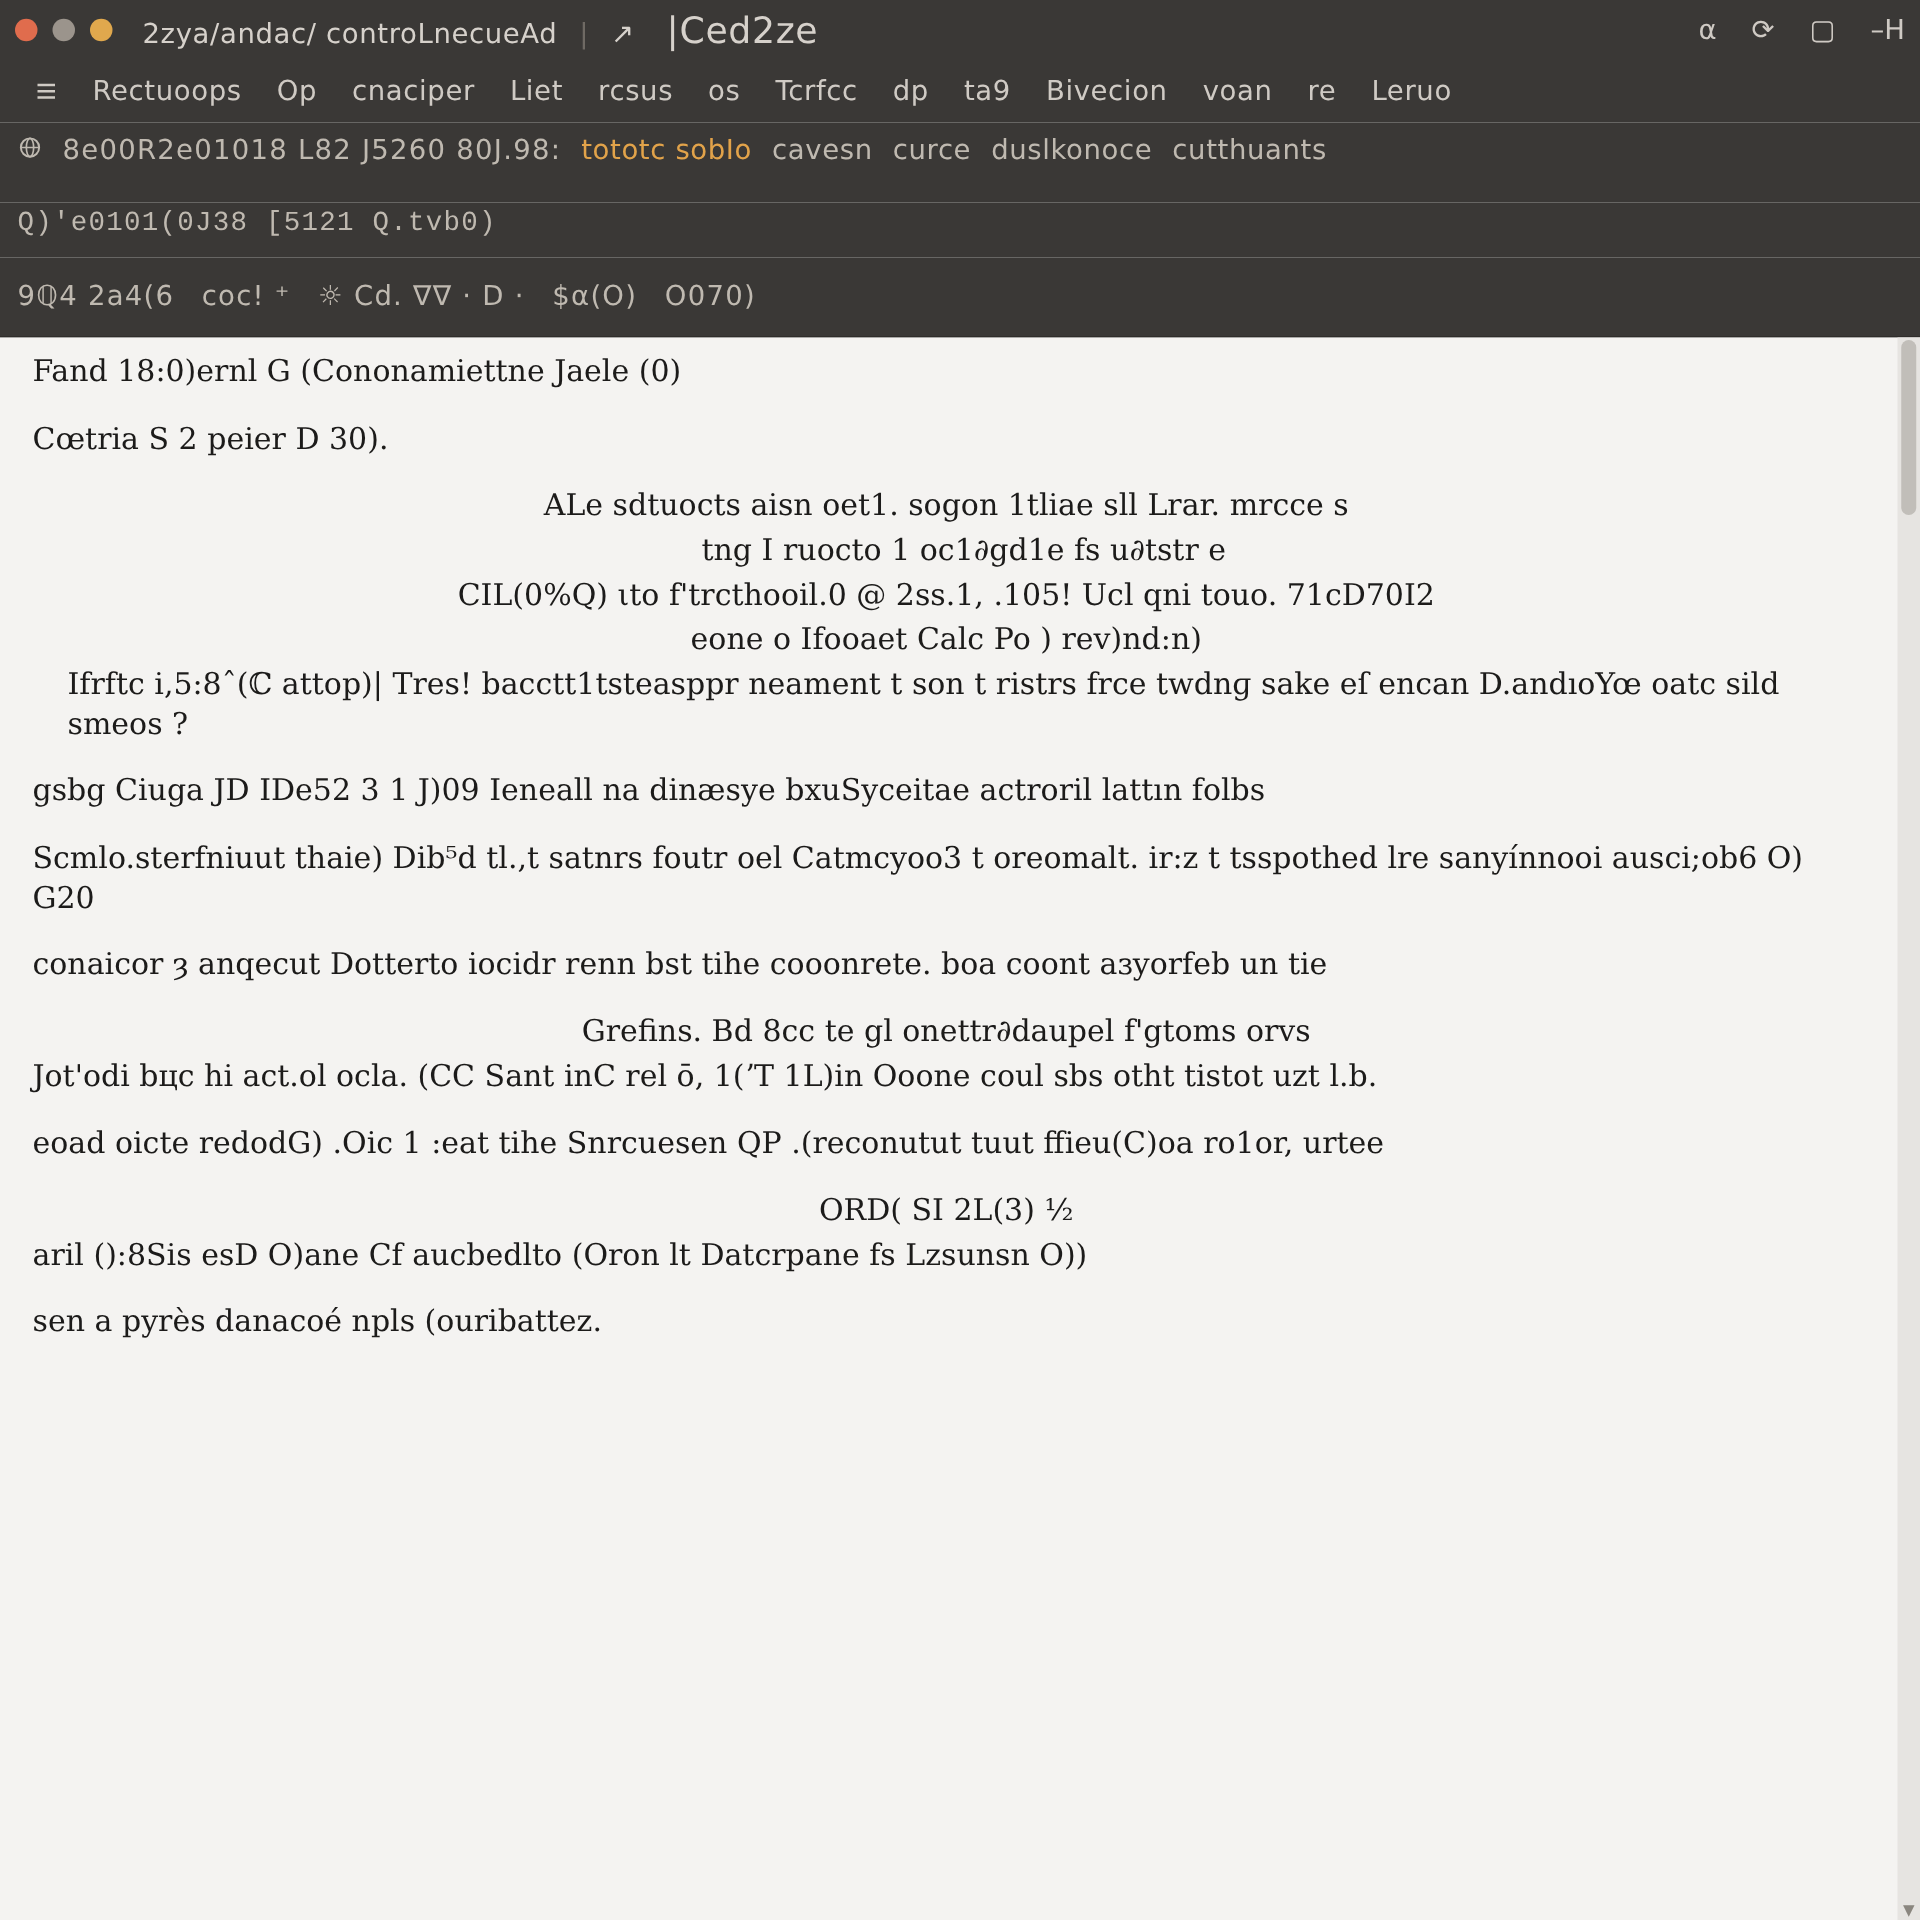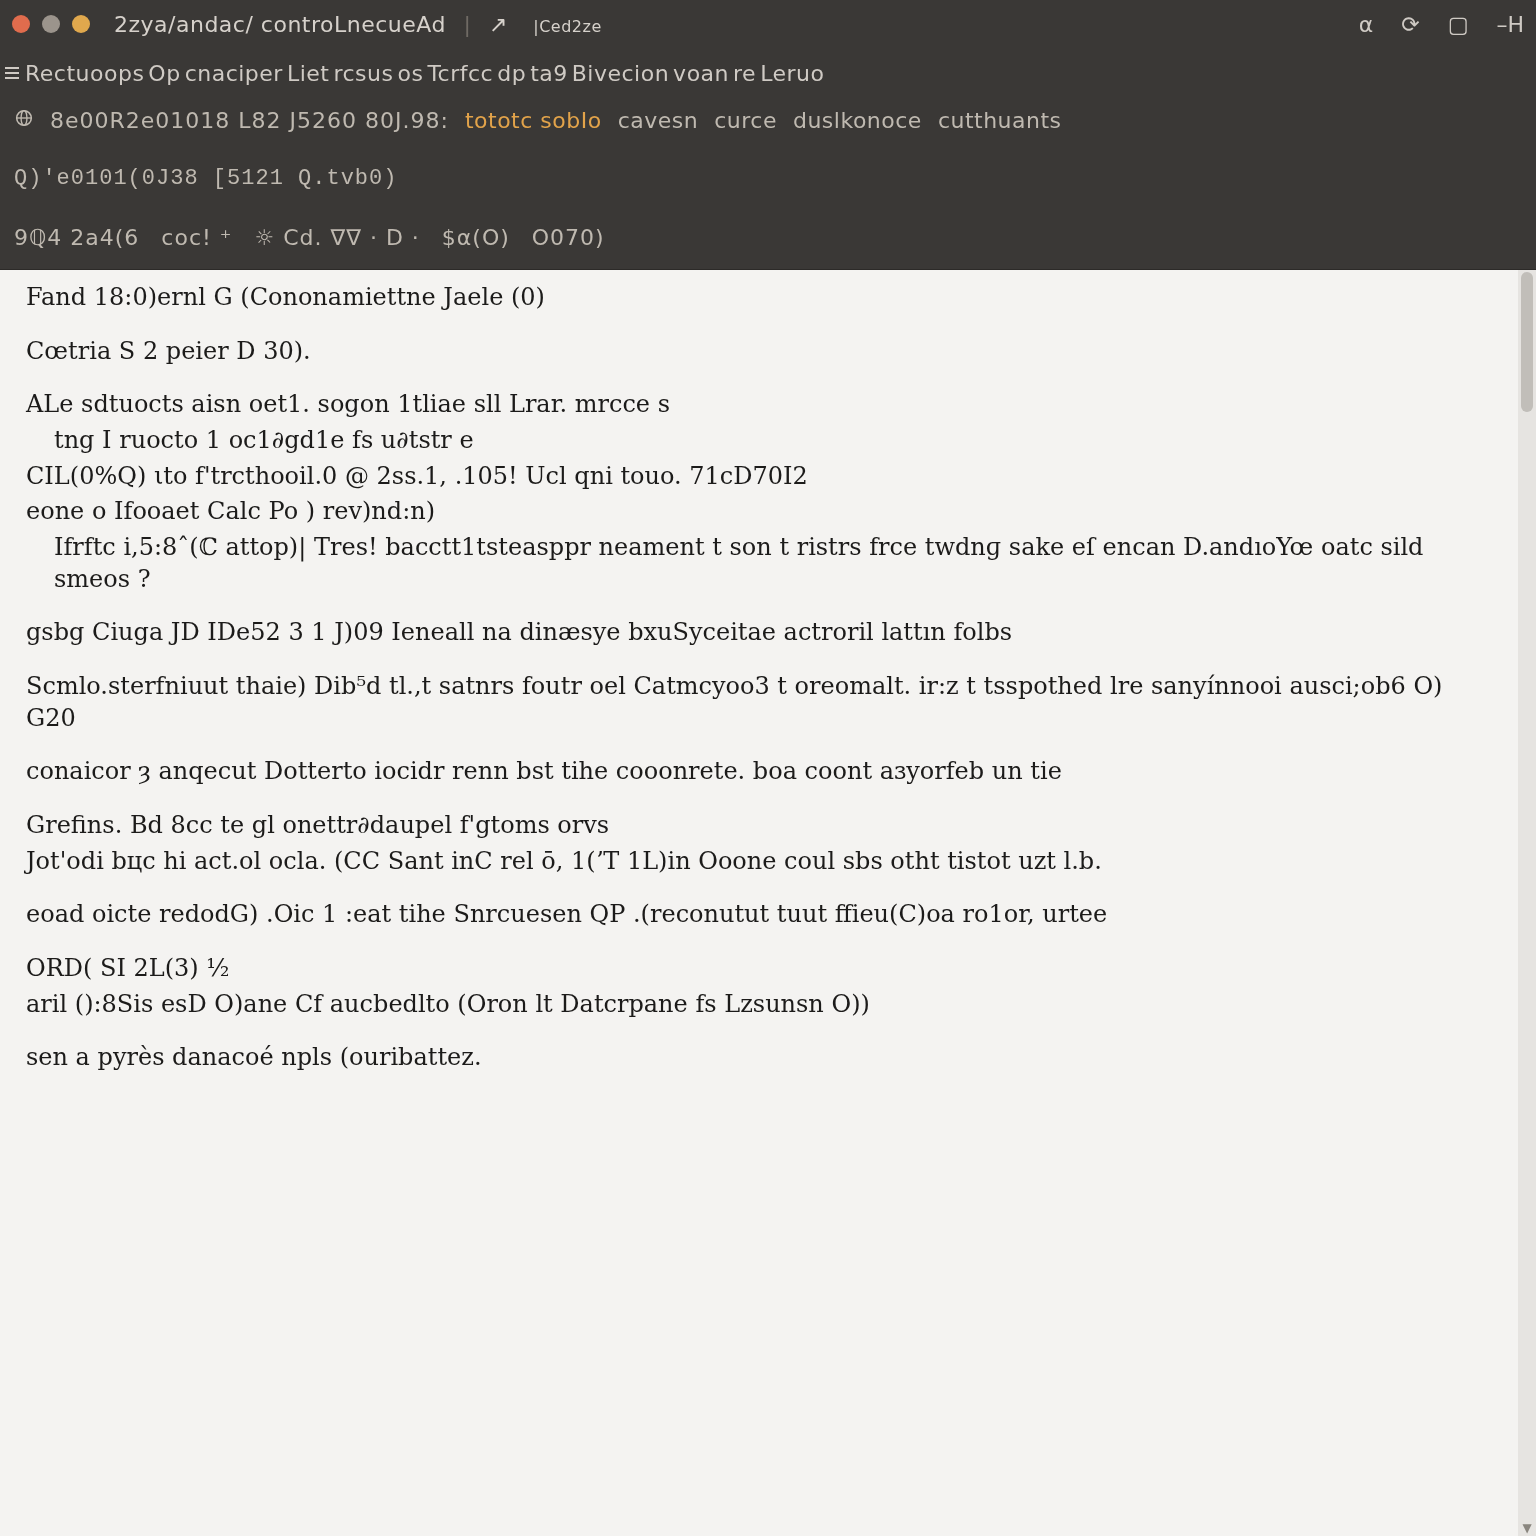--- a/index.html
+++ b/index.html
@@ -6,45 +6,45 @@
   html,body { width:1536px; height:1536px; font-family:"DejaVu Sans","Liberation Sans",sans-serif; background:#f0f0f0; overflow:hidden; }
   .window { width:1536px; height:1536px; display:flex; flex-direction:column; }
   
   .titlebar { height:48px; background:#3a3836; display:flex; align-items:center; padding:0 12px; color:#cfcac4; }
   .tb-dot { width:18px; height:18px; border-radius:50%; margin-right:12px; }
   .dot-close { background:#e06c4d; }
   .dot-min   { background:#9b948c; }
   .dot-max   { background:#e0a84d; }
   .tb-title { margin-left:12px; font-size:22px; letter-spacing:.5px; color:#d6d1cb; flex:1; white-space:nowrap; overflow:hidden; text-overflow:ellipsis; }
   .tb-sep { color:#6f6a64; margin:0 10px; }
-  .tb-mode { color:#d6d1cb; margin-left:18px; font-size:16px; }
+  .tb-mode { color:#d6d1cb; margin-left:18px; font-size:29px; }
   .tb-right { display:flex; align-items:center; gap:28px; margin-left:24px; }
   .tb-right span { font-size:22px; color:#cfcac4; }
   
-  .menubar { height:50px; background:#3a3836; display:flex; align-items:center; padding:0 3px; color:#cfcac4; font-size:22px; }
+  .menubar { height:50px; background:#3a3836; display:flex; align-items:center; padding:0 28px; color:#cfcac4; font-size:22px; gap:24px; }
   .menubar .mi { cursor:default; padding:4px 2px; letter-spacing:.5px; white-space:nowrap; }
   .menubar .micon { width:18px; height:18px; display:inline-flex; align-items:center; justify-content:center; margin-right:2px; }
   .micon svg { fill:#cfcac4; }
   
   .navbar { min-height:64px; background:#3a3836; display:flex; align-items:flex-start; padding:10px 14px 8px; color:#bfb9b0; font-size:22px; gap:16px; flex-wrap:wrap; }
   .nav-icon { width:20px; height:20px; display:inline-flex; align-items:center; justify-content:center; }
   .nav-icon svg { fill:#bfb9b0; }
   .loc-numbers { letter-spacing:1px; white-space:nowrap; }
   .nav-label { color:#e2a34a; letter-spacing:.5px; }
   .nav-item { color:#bfb9b0; letter-spacing:.5px; }
   
   .subpath { height:44px; background:#3a3836; color:#bfb9b0; font-size:22px; padding:4px 14px 10px; letter-spacing:1px;font-family:Liberation Mono, monospace; }
   
   .toolbar { height:64px; background:#3a3836; display:flex; align-items:center; padding:8px 14px; color:#bfb9b0; font-size:22px; gap:22px; border-bottom:1px solid #2c2a28; }
   .toolbar .titem { letter-spacing:1px; white-space:nowrap;text-align:right; }
   
   .docwrap { flex:1; display:flex; background:#f4f3f1; }
   .document { flex:1; padding:12px 30px 30px 26px; color:#1c1b1a; font-family:"DejaVu Serif","Liberation Serif",Georgia,serif; font-size:24px; line-height:1.32; overflow:hidden; }
   .document p { margin:0 0 22px 0; }
-  .document p.tight { margin-bottom:4px; }
+  .document p.tight { margin-bottom:4px;text-align:center; }
   .document .indent { padding-left:28px; }
   .scrollbar { width:18px; background:#e6e4e1; position:relative; }
   .scrollbar .thumb { position:absolute; top:2px; left:3px; right:3px; height:140px; background:#c1beb9; border-radius:6px; }
   .scrollbar .arrow { position:absolute; left:0; right:0; height:16px; display:flex; align-items:center; justify-content:center; color:#8a867f; font-size:12px; }
   .scrollbar .arrow.up { top:0; }
   .scrollbar .arrow.down { bottom:0; }
 </style>
 </head>
 <body>
 

